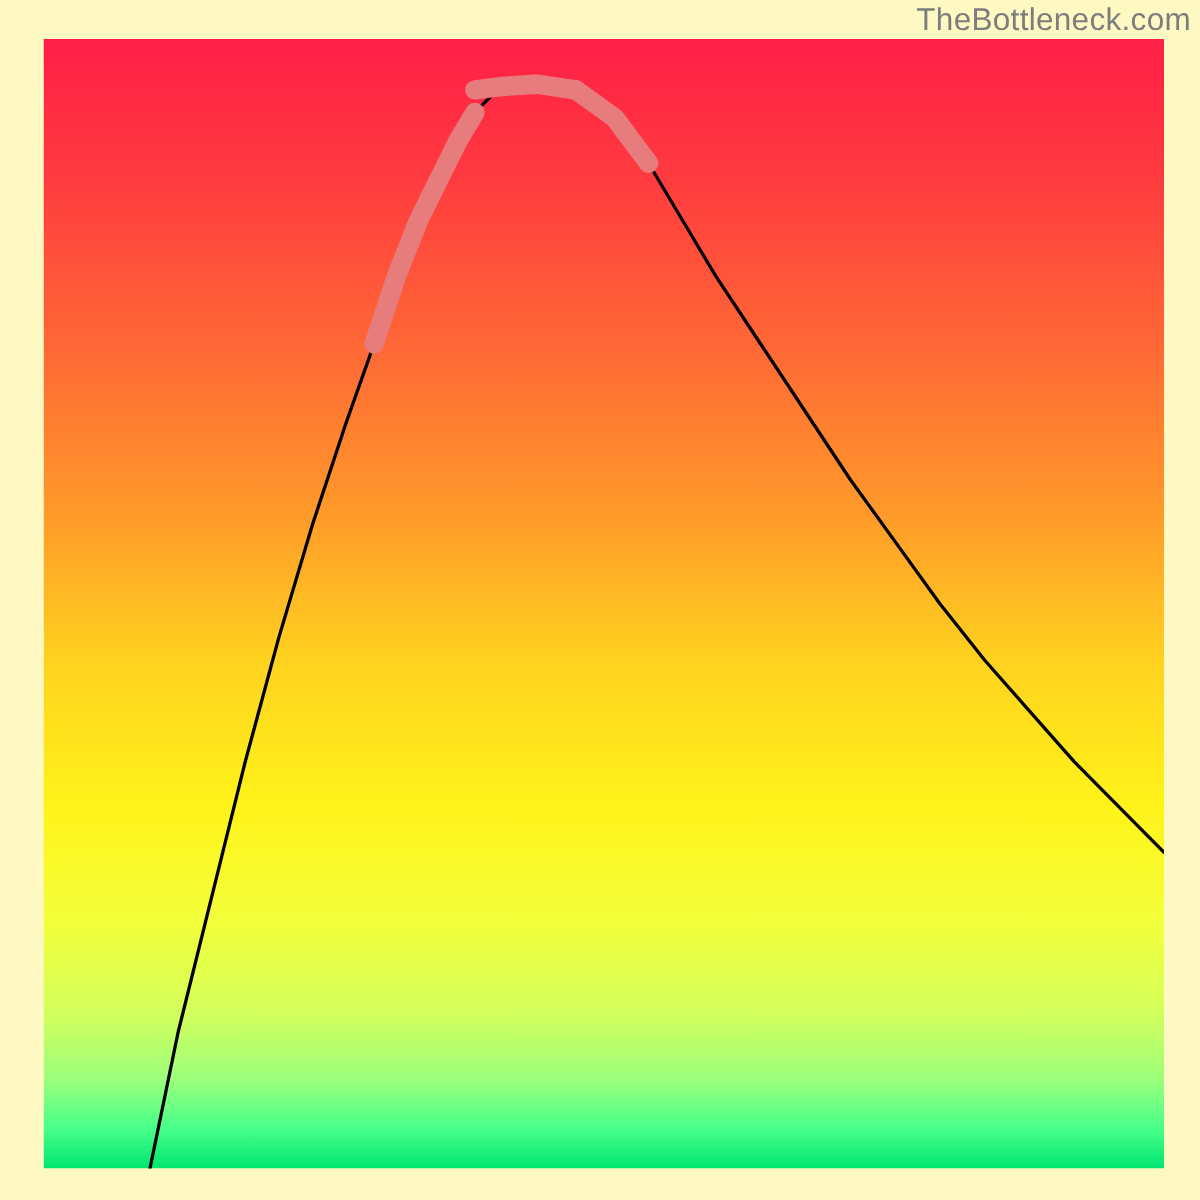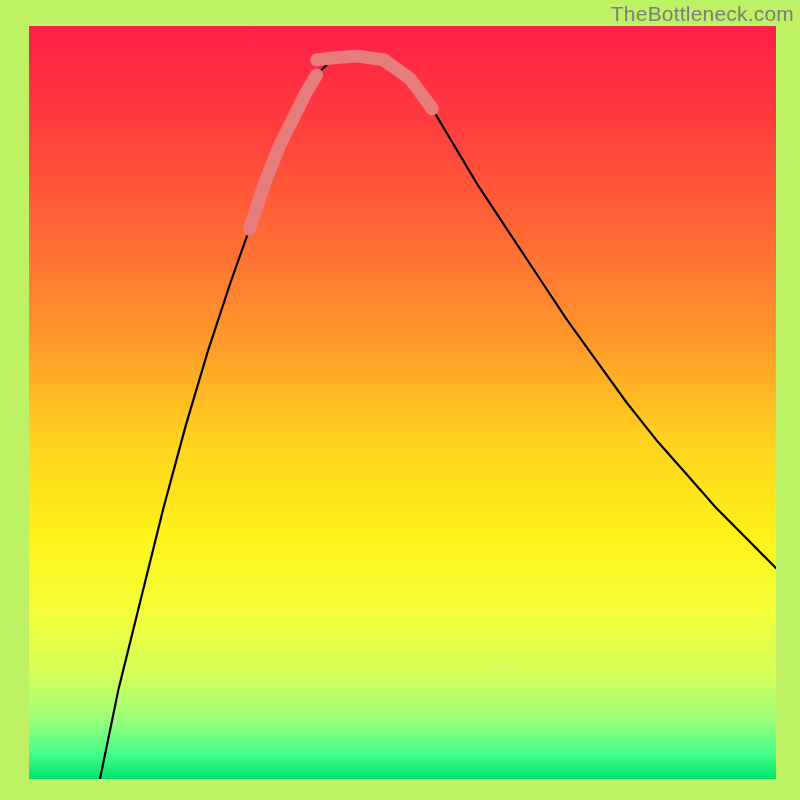--- a/index.html
+++ b/index.html
@@ -7,21 +7,21 @@
     padding: 0;
     width: 800px;
     height: 800px;
     overflow: hidden;
     background: #000;
     font-family: Arial, Helvetica, sans-serif;
   }
   .frame {
     position: absolute;
     inset: 0;
-    background: #bef264;
+    background: #fef9c3;
   }
   .plot {
     position: absolute;
     
   }
   .watermark {
     position: absolute;
     top: 2px;
     right: 6px;
     color: #7d7d7d;

